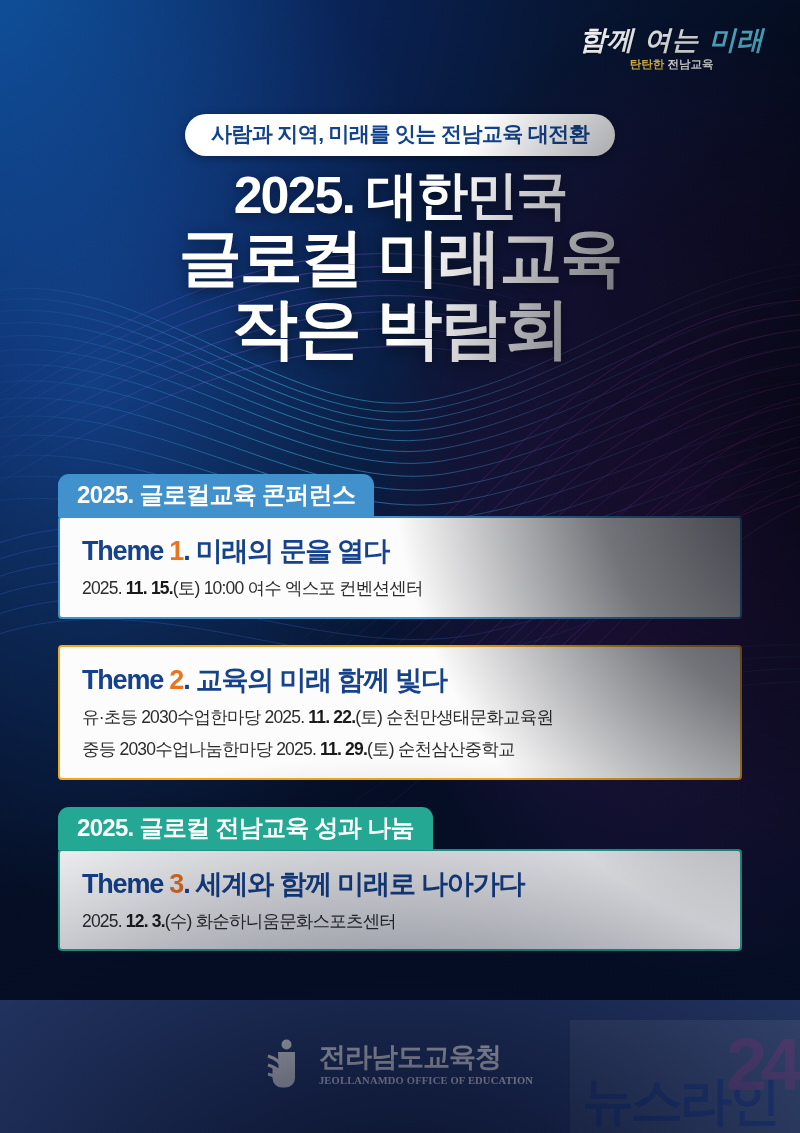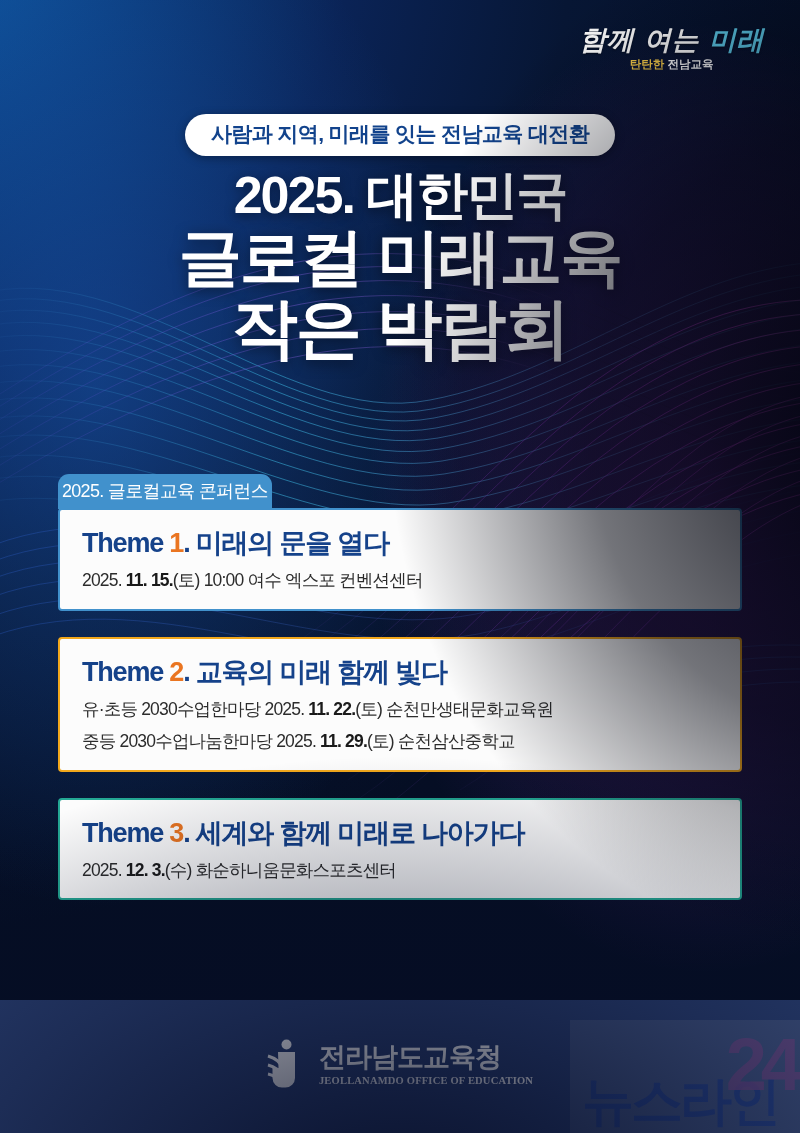--- a/index.html
+++ b/index.html
@@ -83,23 +83,23 @@
     text-shadow: 0 3px 14px rgba(0,0,0,.5);
   }
   .title-block .l3 { font-size: 66px; }
 
   
   .cards { position: absolute; left: 58px; width: 684px; top: 474px; }
   .card { position: relative; margin-bottom: 26px; }
   .tab {
     display: inline-block;
     color: #fff;
-    font-size: 18px; font-weight: normal;
+    font-size: 24px; font-weight: bold;
     letter-spacing: -.7px;
-    padding: 5px 4px 6px;
+    padding: 5px 19px 6px;
     border-radius: 11px 11px 0 0;
     position: relative; z-index: 2;
   }
   .panel {
     background: #fcfcfc;
     border-radius: 4px;
     padding: 15px 22px 16px;
     position: relative; top: -1px;
   }
   .theme-line {
@@ -302,20 +302,21 @@
 
     <div class="card card-2">
       <div class="panel">
         <div class="theme-line"><span>Theme </span><span class="num">2</span><span>. 교육의 미래 함께 빛다</span></div>
         <div class="detail"><span>유·초등 2030수업한마당 2025. </span><b>11. 22.</b><span>(토) 순천만생태문화교육원</span></div>
         <div class="detail"><span>중등 2030수업나눔한마당 2025. </span><b>11. 29.</b><span>(토) 순천삼산중학교</span></div>
       </div>
     </div>
 
     <div class="card card-3">
+      <div class="tab">2025. 글로컬 전남교육 성과 나눔</div>
       <div class="panel">
         <div class="theme-line"><span>Theme </span><span class="num">3</span><span>. 세계와 함께 미래로 나아가다</span></div>
         <div class="detail"><span>2025. </span><b>12. 3.</b><span>(수) 화순하니움문화스포츠센터</span></div>
       </div>
     </div>
 
   </div>
 
   <div class="footer">
     <div class="footer-inner">

